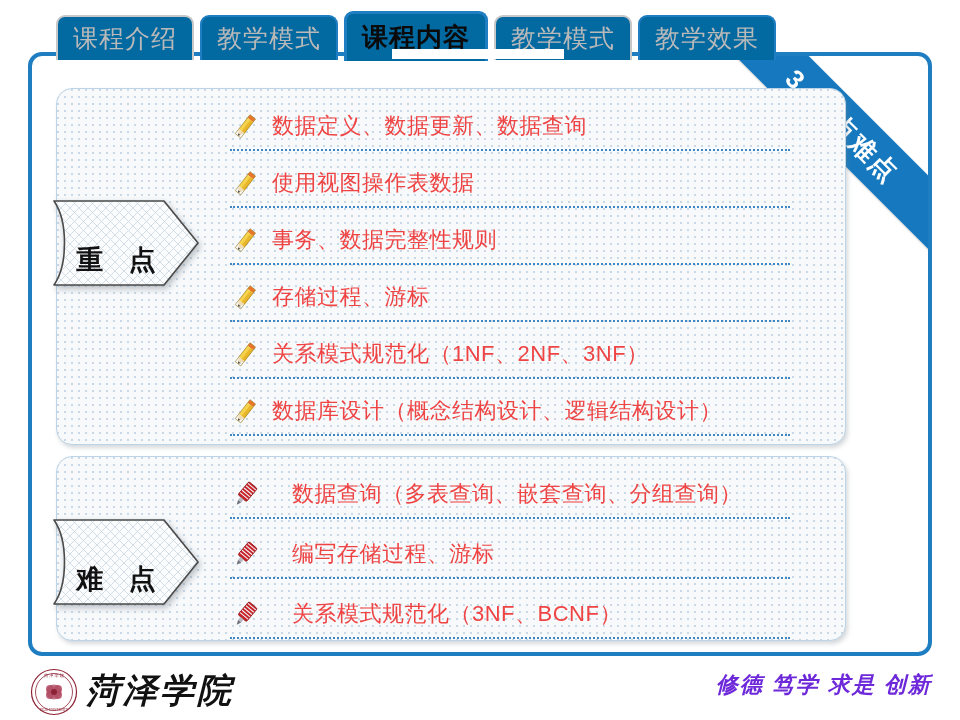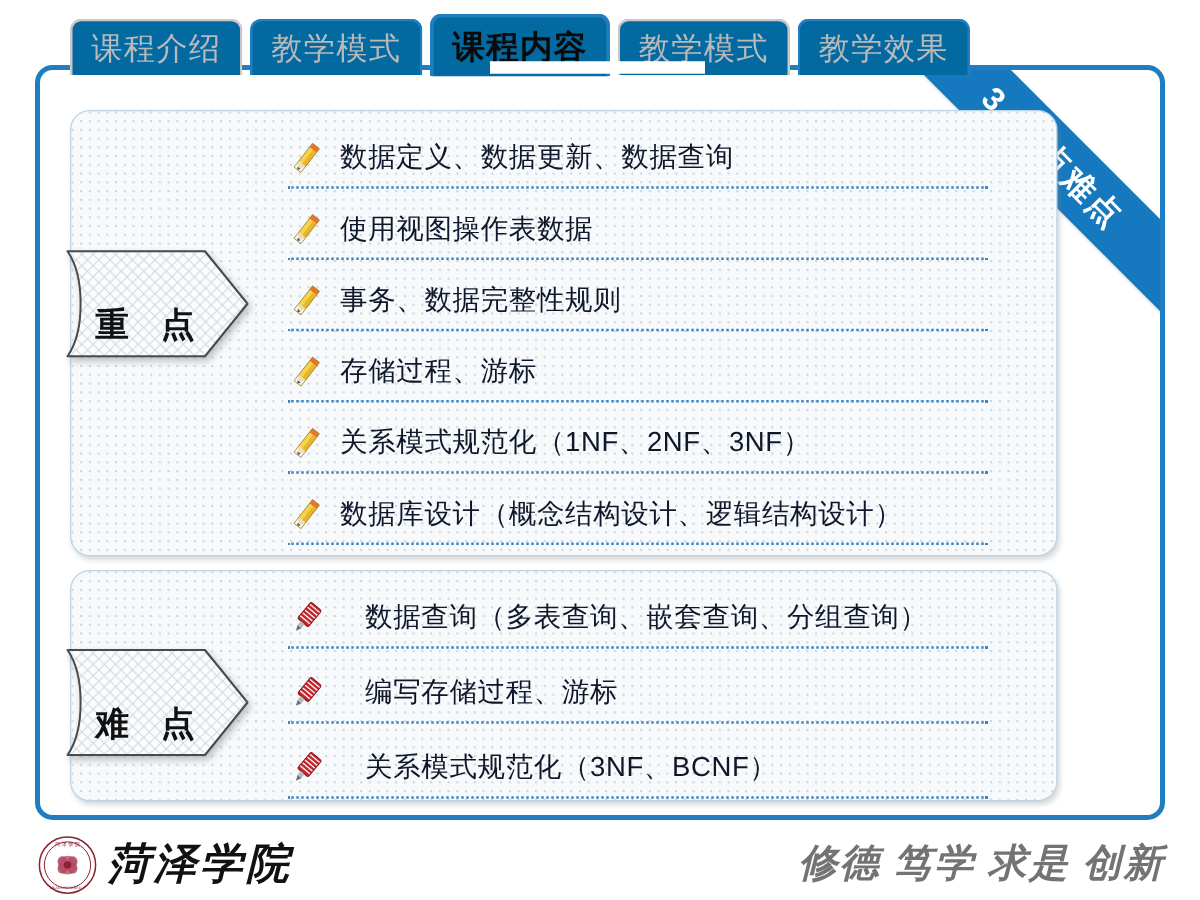--- a/index.html
+++ b/index.html
@@ -168,21 +168,21 @@
   .ico {
     flex: 0 0 auto;
     width: 30px; height: 30px;
     margin-right: 12px;
     position: relative;
   }
   .ico svg { display: block; width: 30px; height: 30px; }
 
   .ltext {
     font-size: 22px;
-    color: #0f172a;
+    color: #ef4444;
     white-space: nowrap;
     letter-spacing: 0.5px;
     line-height: 1;
   }
 
   
   #footer {
     position: absolute;
     left: 0; top: 664px;
     width: 960px; height: 56px;
@@ -200,25 +200,25 @@
     font-family: "Liberation Serif", "DejaVu Serif", serif;
     font-size: 34px;
     font-weight: bold;
     font-style: italic;
     color: #111111;
     letter-spacing: 3px;
   }
   #motto {
     position: absolute;
     right: 28px; top: 6px;
-    font-family: Liberation Serif, serif;
-    font-size: 31px;
+    font-family: Liberation Sans, sans-serif;
+    font-size: 22px;
     font-weight: bold;
     font-style: italic;
-    color: #737373;
+    color: #6d28d9;
     letter-spacing: 2px;
     white-space: nowrap;
   }
 </style>
 </head>
 <body>
 
 <div id="slide">
 
   <div id="outerframe">

